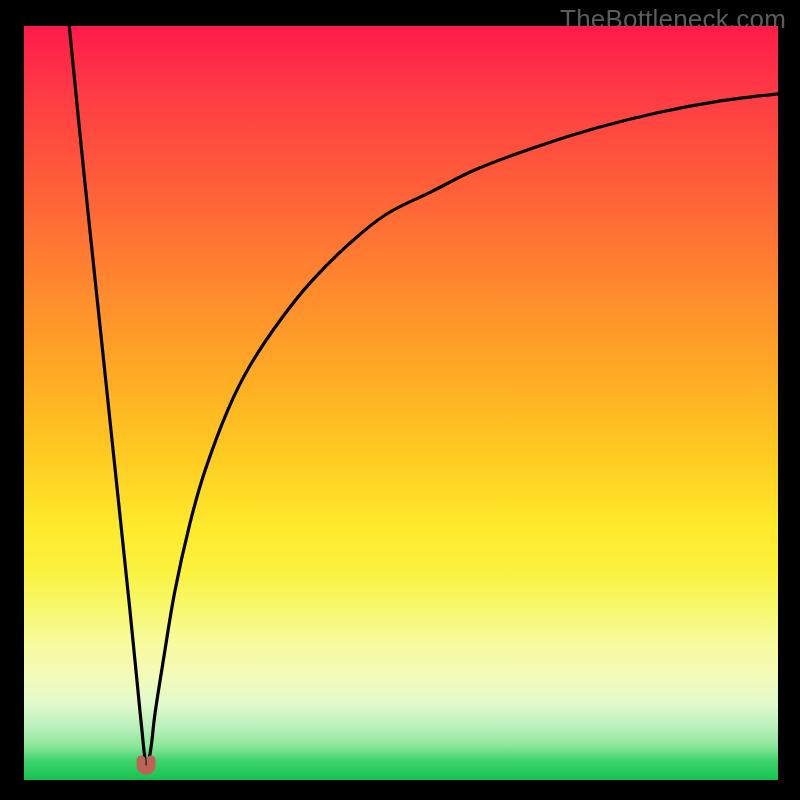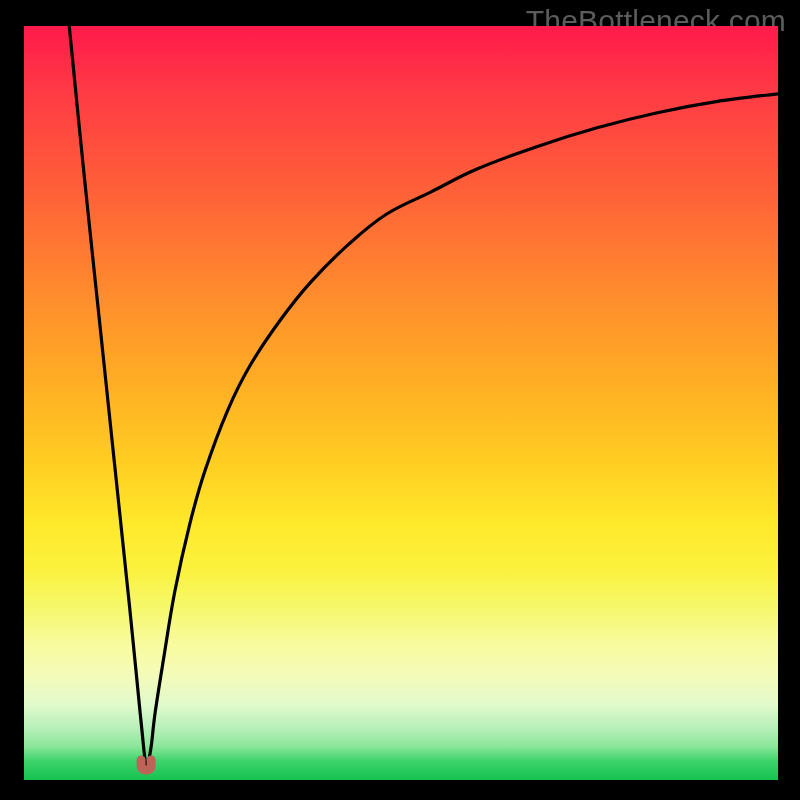--- a/index.html
+++ b/index.html
@@ -15,21 +15,21 @@
     position: relative;
     width: 800px;
     height: 800px;
     background: #000000;
   }
   .watermark {
     position: absolute;
     top: 4px;
     right: 14px;
     color: #5c5c5c;
-    font-size: 30px;
+    font-size: 26px;
     font-weight: 500;
     letter-spacing: 0.2px;
   }
   .plot {
     position: absolute;
     left: 24px;
     top: 26px;
     width: 754px;
     height: 754px;
     overflow: hidden;

